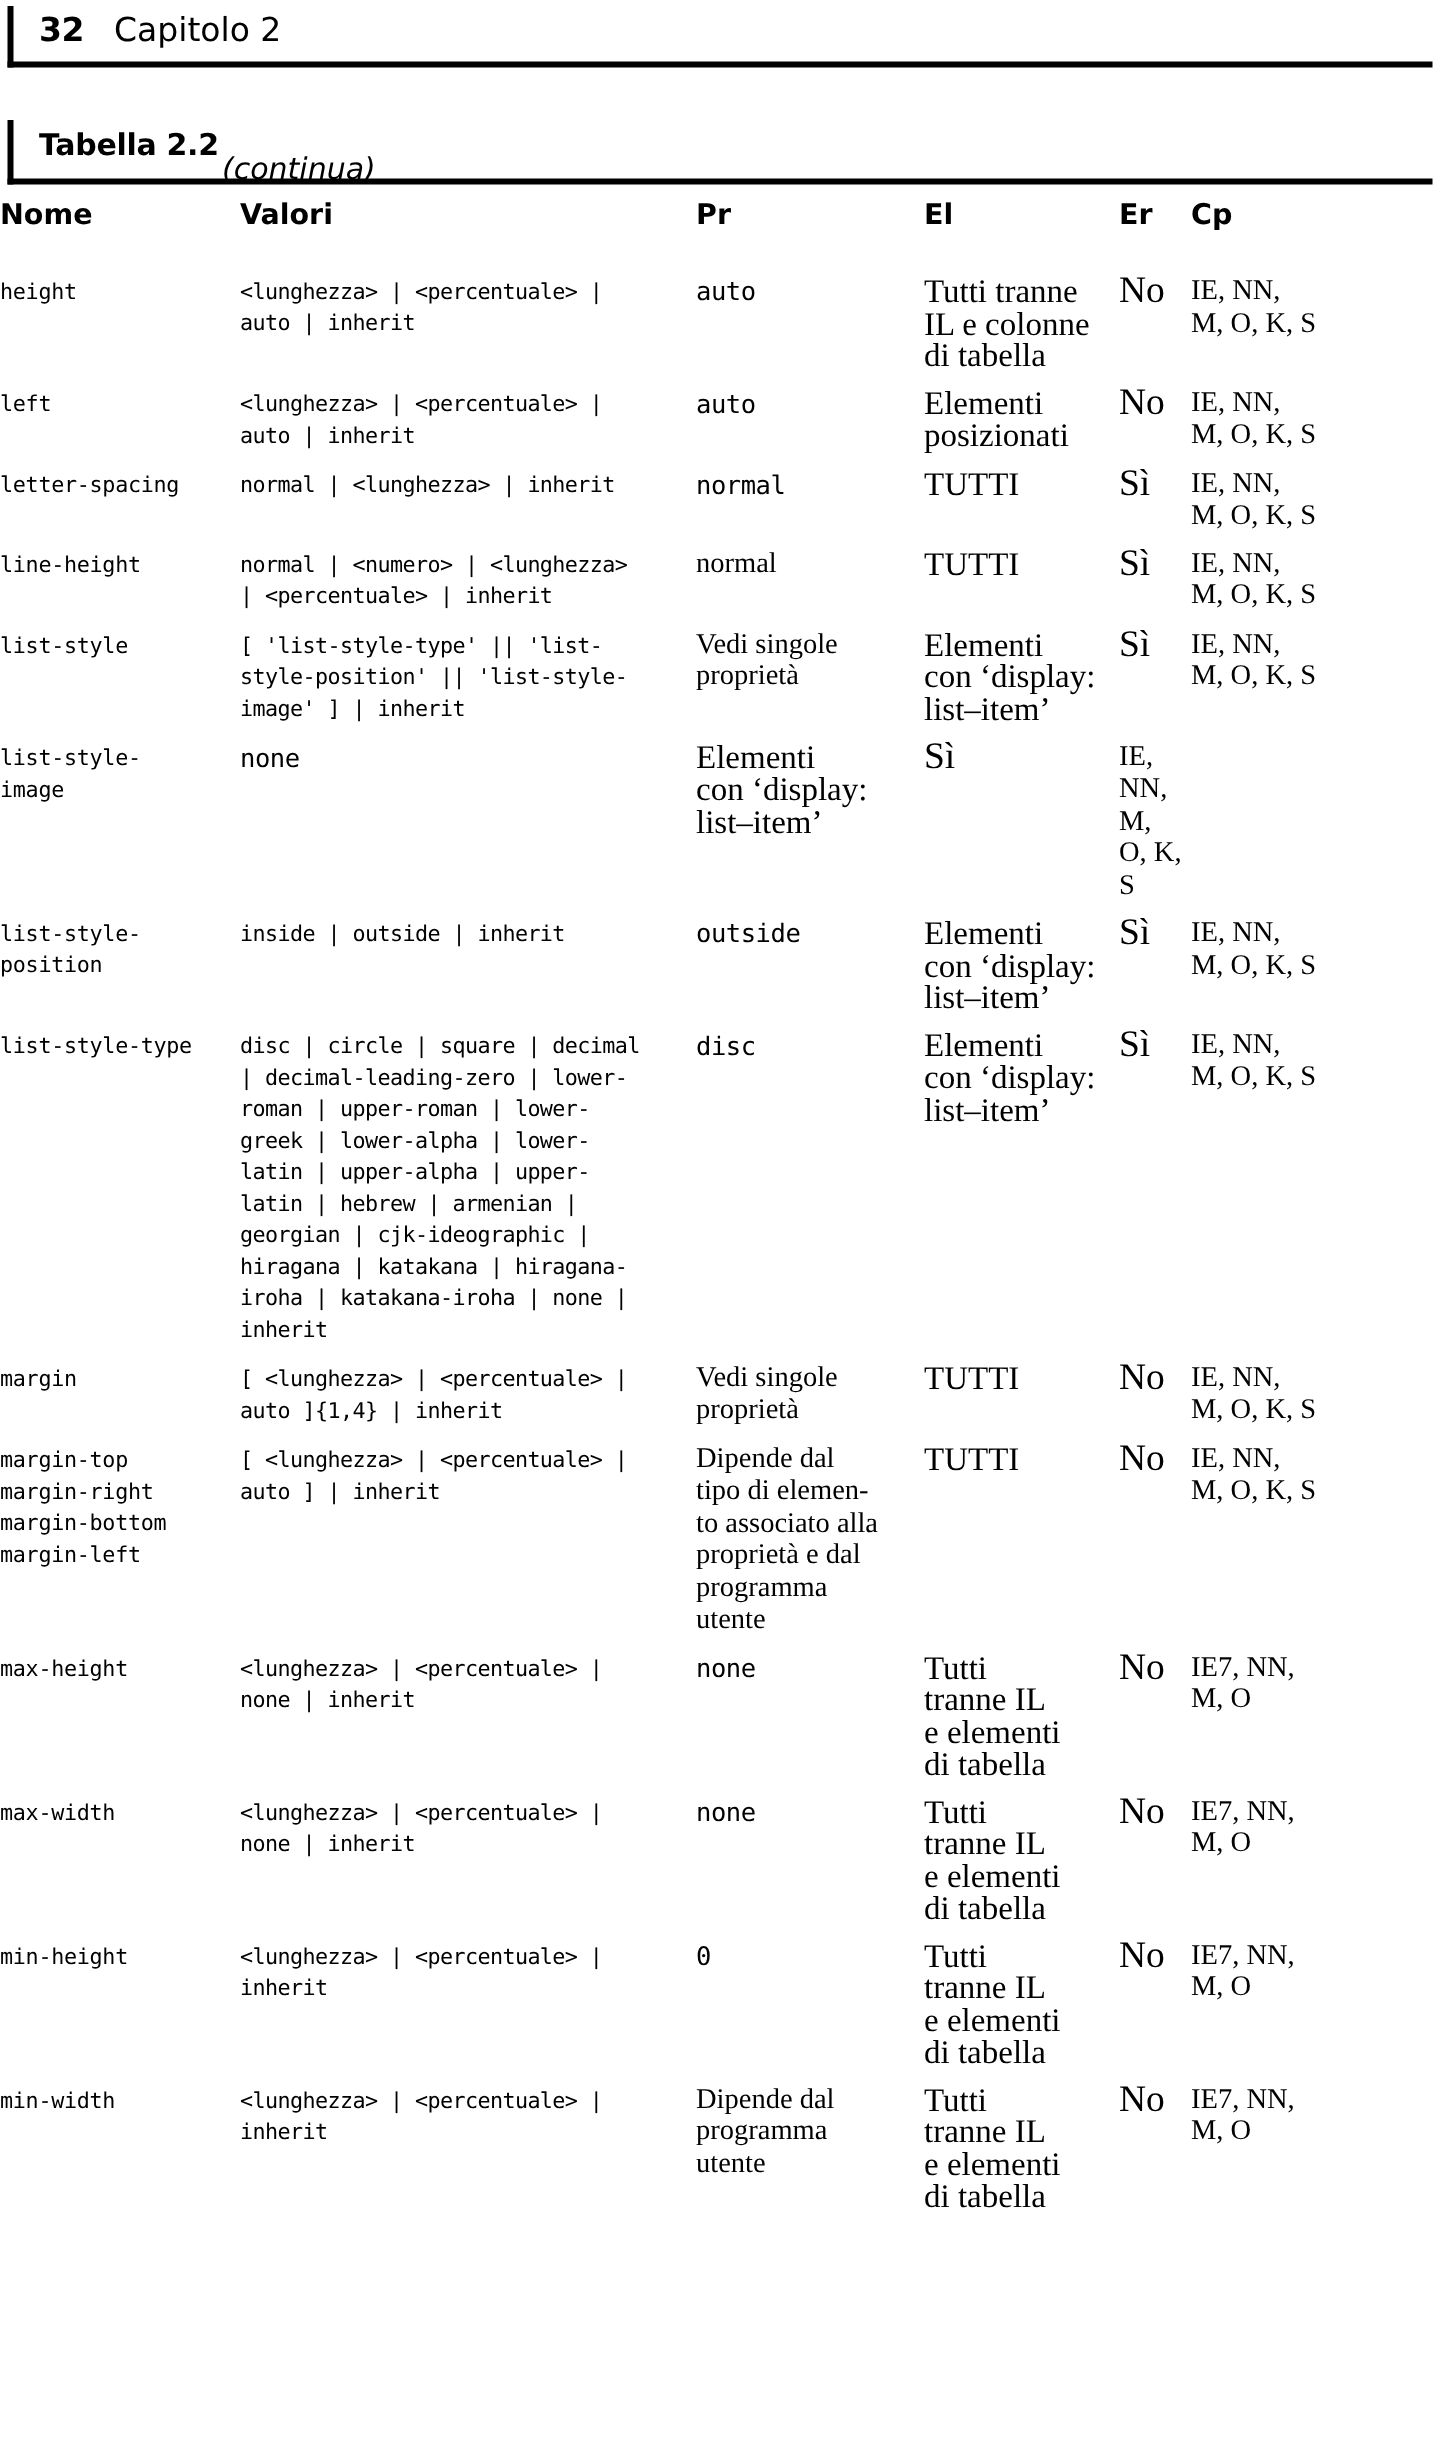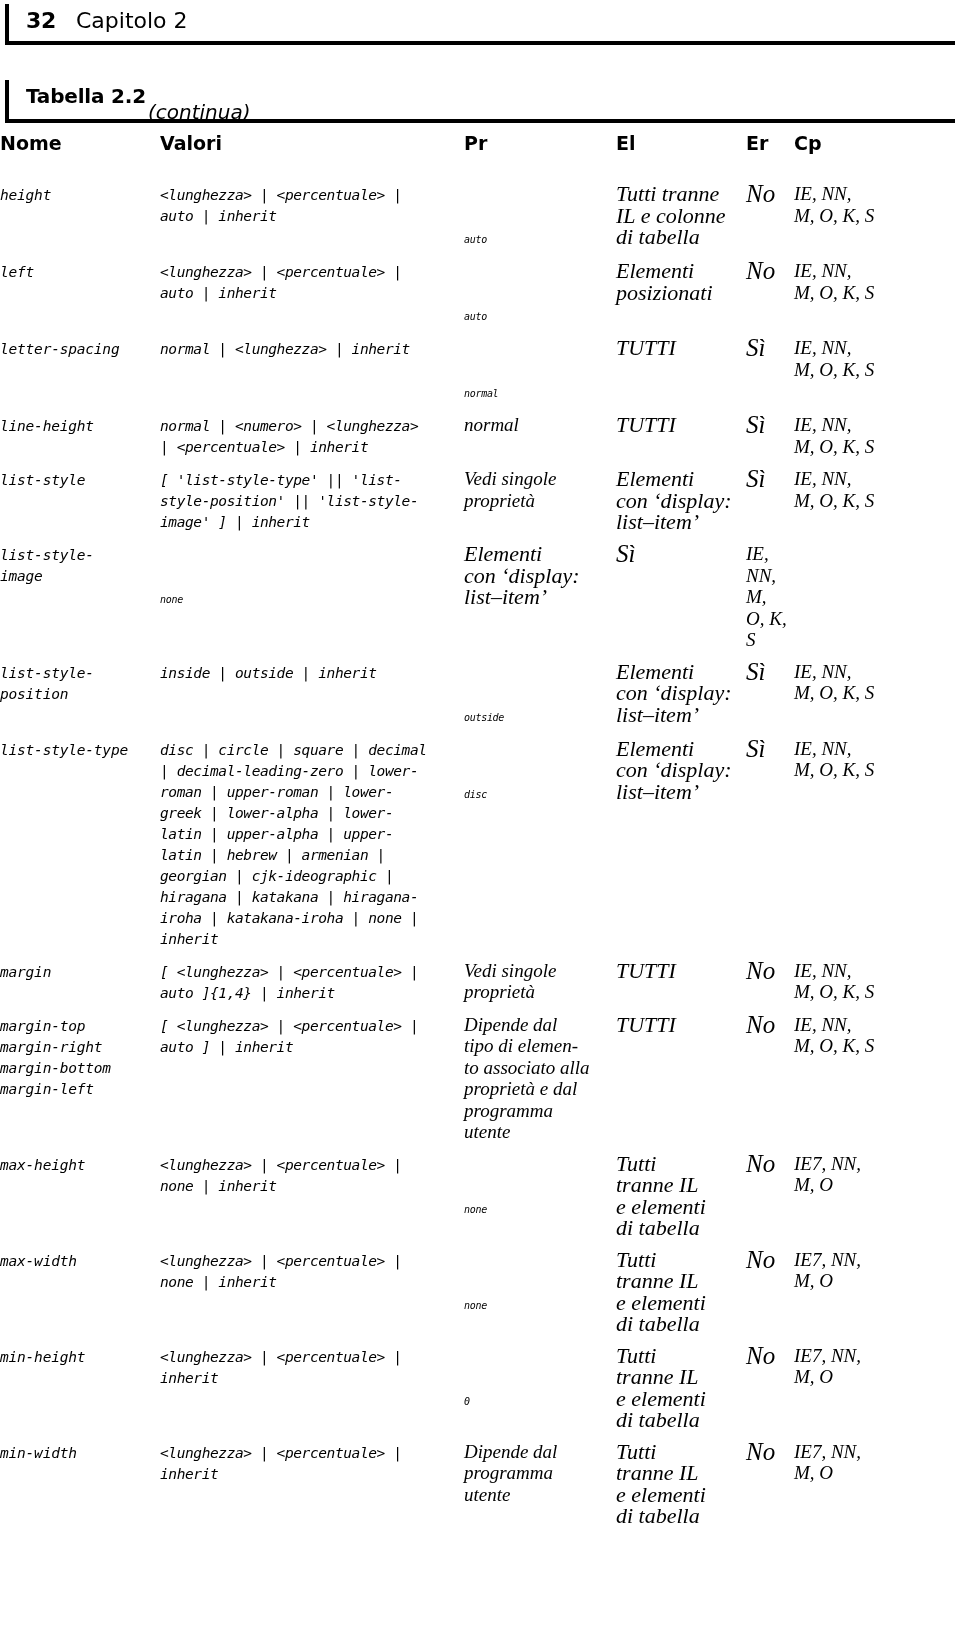--- a/index.html
+++ b/index.html
@@ -101,46 +101,45 @@
   
   #header-row {
     font-family: "DejaVu Sans", sans-serif;
     font-weight: bold;
     font-size: 19px;
     margin-bottom: 28px;
   }
   #header-row > div { line-height: 22px; }
 
   
-  .body-row { margin-bottom: 9px; font-style: italic; }
+  .body-row { margin-bottom: 9px; }
 
   .c-name {
     font-family: "DejaVu Sans Mono", "Liberation Mono", monospace;
     font-size: 14.5px;
     line-height: 21px;
     letter-spacing: -0.2px;
     white-space: pre-line;
     padding-top: 3px;
   }
   .c-values {
     font-family: "DejaVu Sans Mono", "Liberation Mono", monospace;
     font-size: 14.5px;
     line-height: 21px;
     letter-spacing: -0.4px;
     white-space: pre-line;
     padding-top: 3px;
   }
   .c-pr-mono {
     font-family: "DejaVu Sans Mono", "Liberation Mono", monospace;
-    font-size: 10px;
+    font-size: 17px;
     line-height: 21px;
     letter-spacing: -0.3px;
     white-space: pre-line;
     padding-top: 3px;
-    margin-top: 44px;
   }
   .c-pr-serif {
     font-family: "Liberation Serif", serif;
     font-size: 19px;
     line-height: 21.5px;
     white-space: pre-line;
     padding-top: 1px;
   }
   .c-el {
     font-family: "Liberation Serif", serif;

